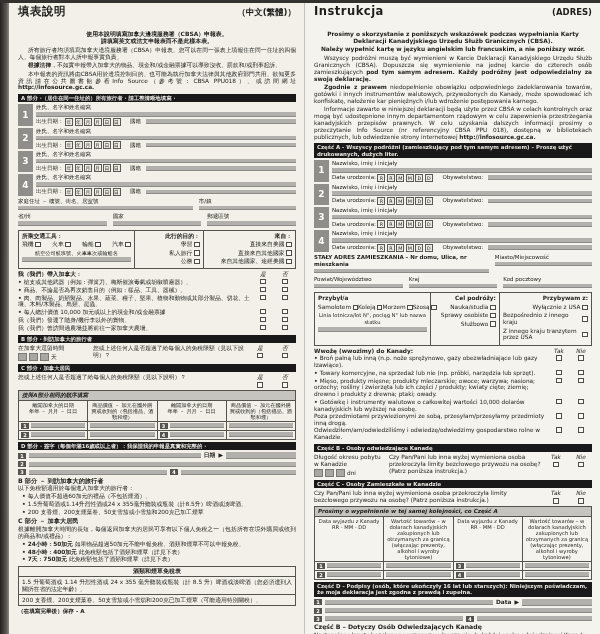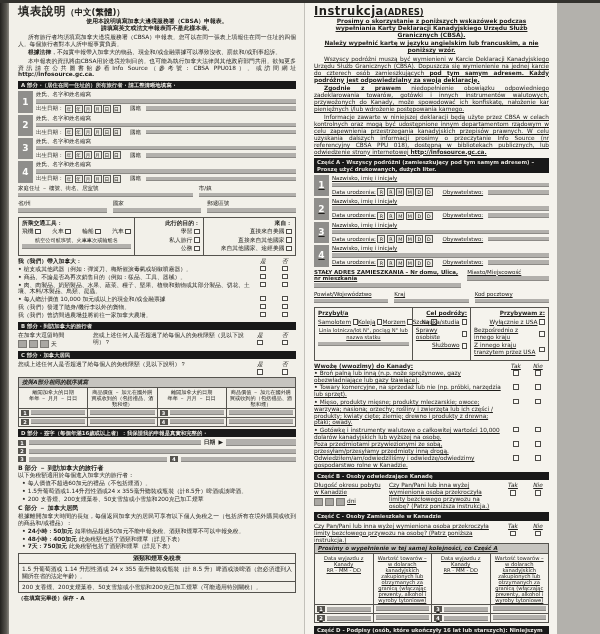--- a/index.html
+++ b/index.html
@@ -2,23 +2,23 @@
 <html><head>
 <meta charset="utf-8">
 <style>
   * { box-sizing: border-box; margin: 0; padding: 0; }
   html,body { width:600px; height:634px; }
   body { background:#b3b1ac; font-family:"DejaVu Sans",sans-serif; color:#1e1d1a; overflow:hidden; position:relative; }
   .scan-edge { position:absolute; left:0; top:0; width:9px; height:634px; background:linear-gradient(90deg,#22211e,#595751 70%,#8a8881); }
   .scan-top { position:absolute; left:0; top:0; width:600px; height:3px; background:#33322e; }
   .sheet { position:absolute; left:9px; top:3px; width:591px; height:631px; display:flex; }
   .page { width:295px; height:100%; padding:5px 8px 3px 9px; background:#f2f0e9; font-size:5.8px; line-height:6.9px; overflow:hidden; }
-  .page.pl-page { background:#f5f3ed; border-left:1px solid #c3c1ba; width:253px;text-decoration:underline; }
-
-  .hdr { display:flex; align-items:baseline; margin-bottom:2px; }
+  .page.pl-page { background:#f5f3ed; border-left:1px solid #c3c1ba; width:296px; }
+
+  .hdr { display:flex; justify-content:space-between; align-items:baseline; margin-bottom:15px; }
   .title { font-size:11.5px; font-weight:bold; letter-spacing:.5px; }
   .langtag { font-size:8.5px; font-weight:bold; }
   .introbold { text-align:center; font-weight:bold; font-size:5.9px; line-height:7px; margin:1px 4px 2px; }
   .para { text-align:justify; margin:1.5px 0; text-indent:10px; }
   .b { font-weight:bold; }
   .bi { font-weight:bold; font-style:italic; }
 
   .bbar { background:#191919; color:#e8e6e0; font-weight:bold; font-size:5.4px; line-height:6.4px; padding:1px 3px; margin:2.5px 0 2px; }
 
   .trow { display:flex; margin-bottom:2px; }

